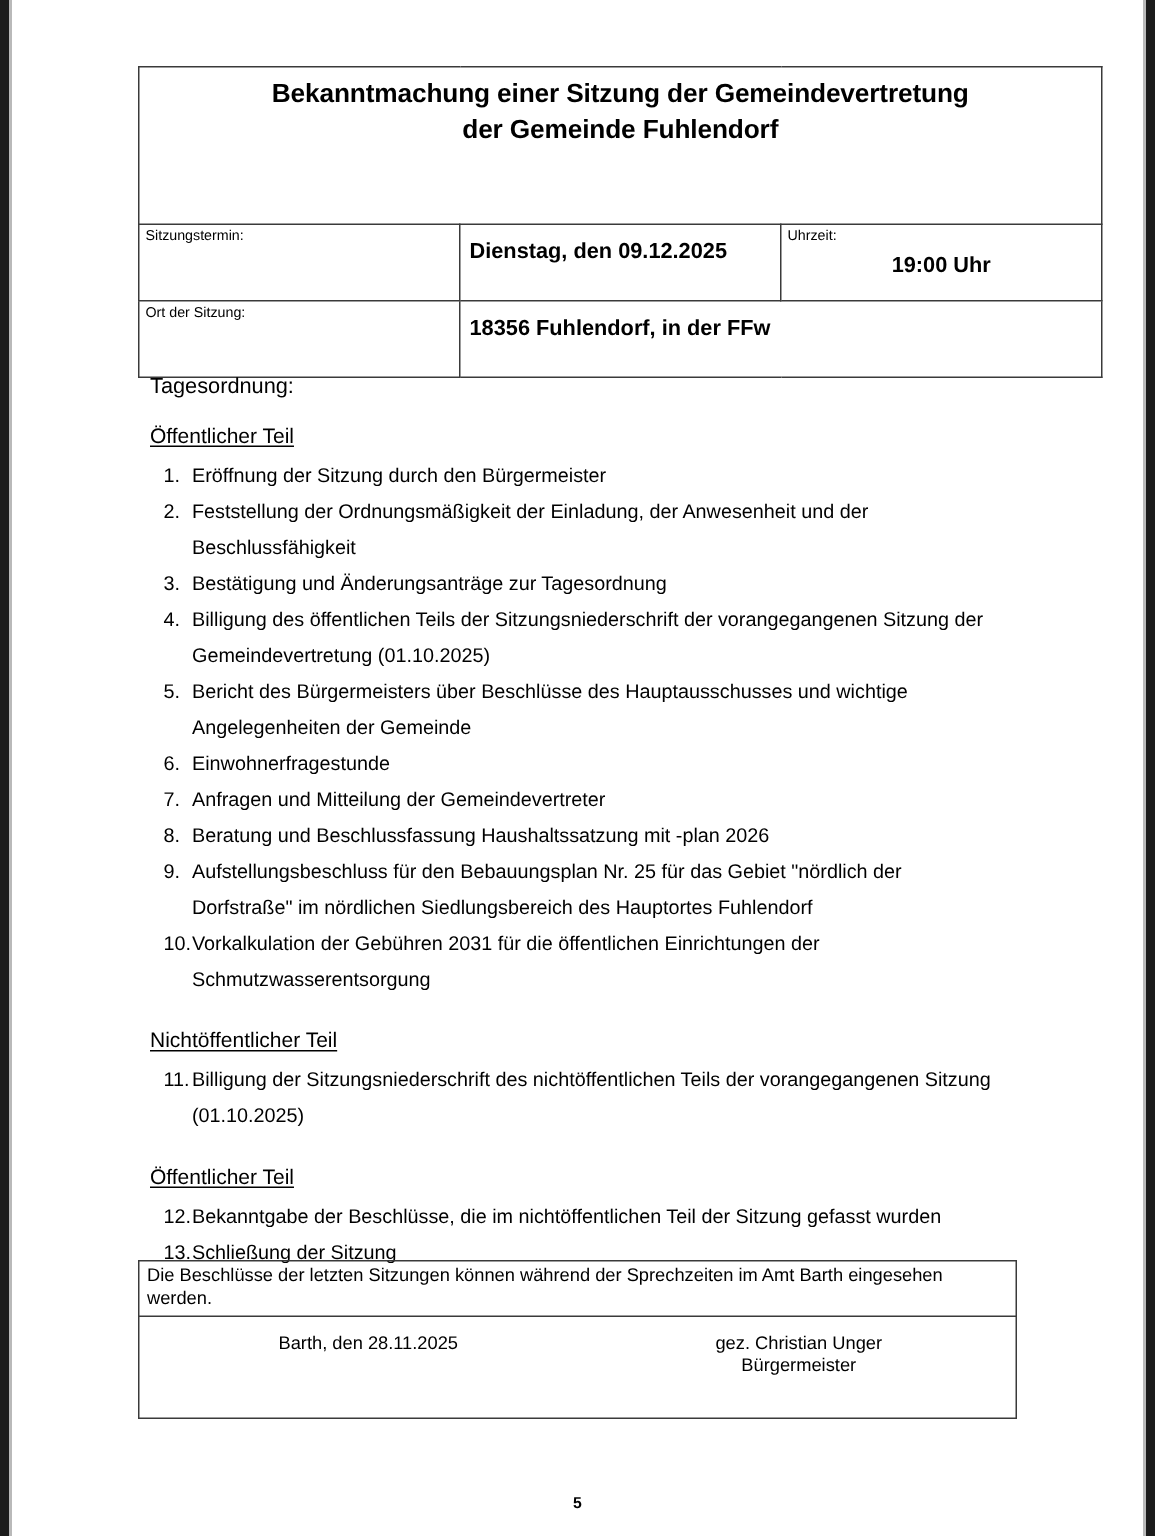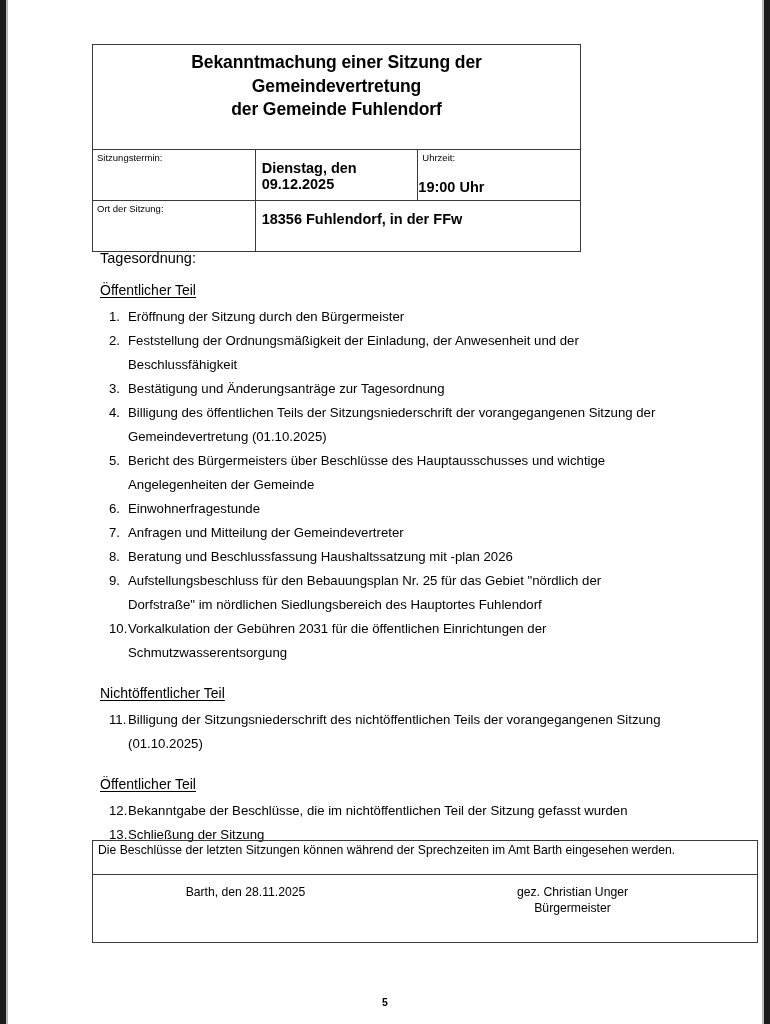--- a/index.html
+++ b/index.html
@@ -42,21 +42,21 @@
     top: 0;
     bottom: 0;
     background: #ffffff;
   }
 
   
   .header-table {
     position: absolute;
     left: 84px;
     top: 44px;
-    width: 489px;
+    width: 643px;
     border-collapse: collapse;
     table-layout: fixed;
   }
   .header-table td {
     border: 1.6px solid #3a3a3a;
     vertical-align: top;
     padding: 0;
   }
   .title-cell {
     height: 90px;
@@ -128,21 +128,21 @@
   ol.items li .txt {
     flex: 1 1 auto;
     max-width: 538px;
   }
 
   
   .footer-table {
     position: absolute;
     left: 84px;
     top: 840px;
-    width: 666px;
+    width: 586px;
     border-collapse: collapse;
     table-layout: fixed;
   }
   .footer-table td {
     border: 1.5px solid #3a3a3a;
     padding: 2px 5px 3px 5px;
     vertical-align: top;
     font-size: 12.2px;
     line-height: 1.25;
   }
@@ -185,21 +185,21 @@
     </tr>
     <tr>
       <td class="cell-label-only">
         <span class="lbl">Sitzungstermin:</span>
       </td>
       <td class="cell-datetime">
         <span class="val">Dienstag, den 09.12.2025</span>
       </td>
       <td class="cell-time">
         <span class="lbl">Uhrzeit:</span>
-        <span class="val" style="padding-left:0;margin-top:16px;">19:00 Uhr</span>
+        <span class="val" style="text-align:center;padding-left:0;margin-top:6px;">19:00 Uhr</span>
       </td>
     </tr>
     <tr>
       <td class="cell-place">
         <span class="lbl">Ort der Sitzung:</span>
       </td>
       <td class="cell-place" colspan="2">
         <span class="val">18356 Fuhlendorf, in der FFw</span>
       </td>
     </tr>

